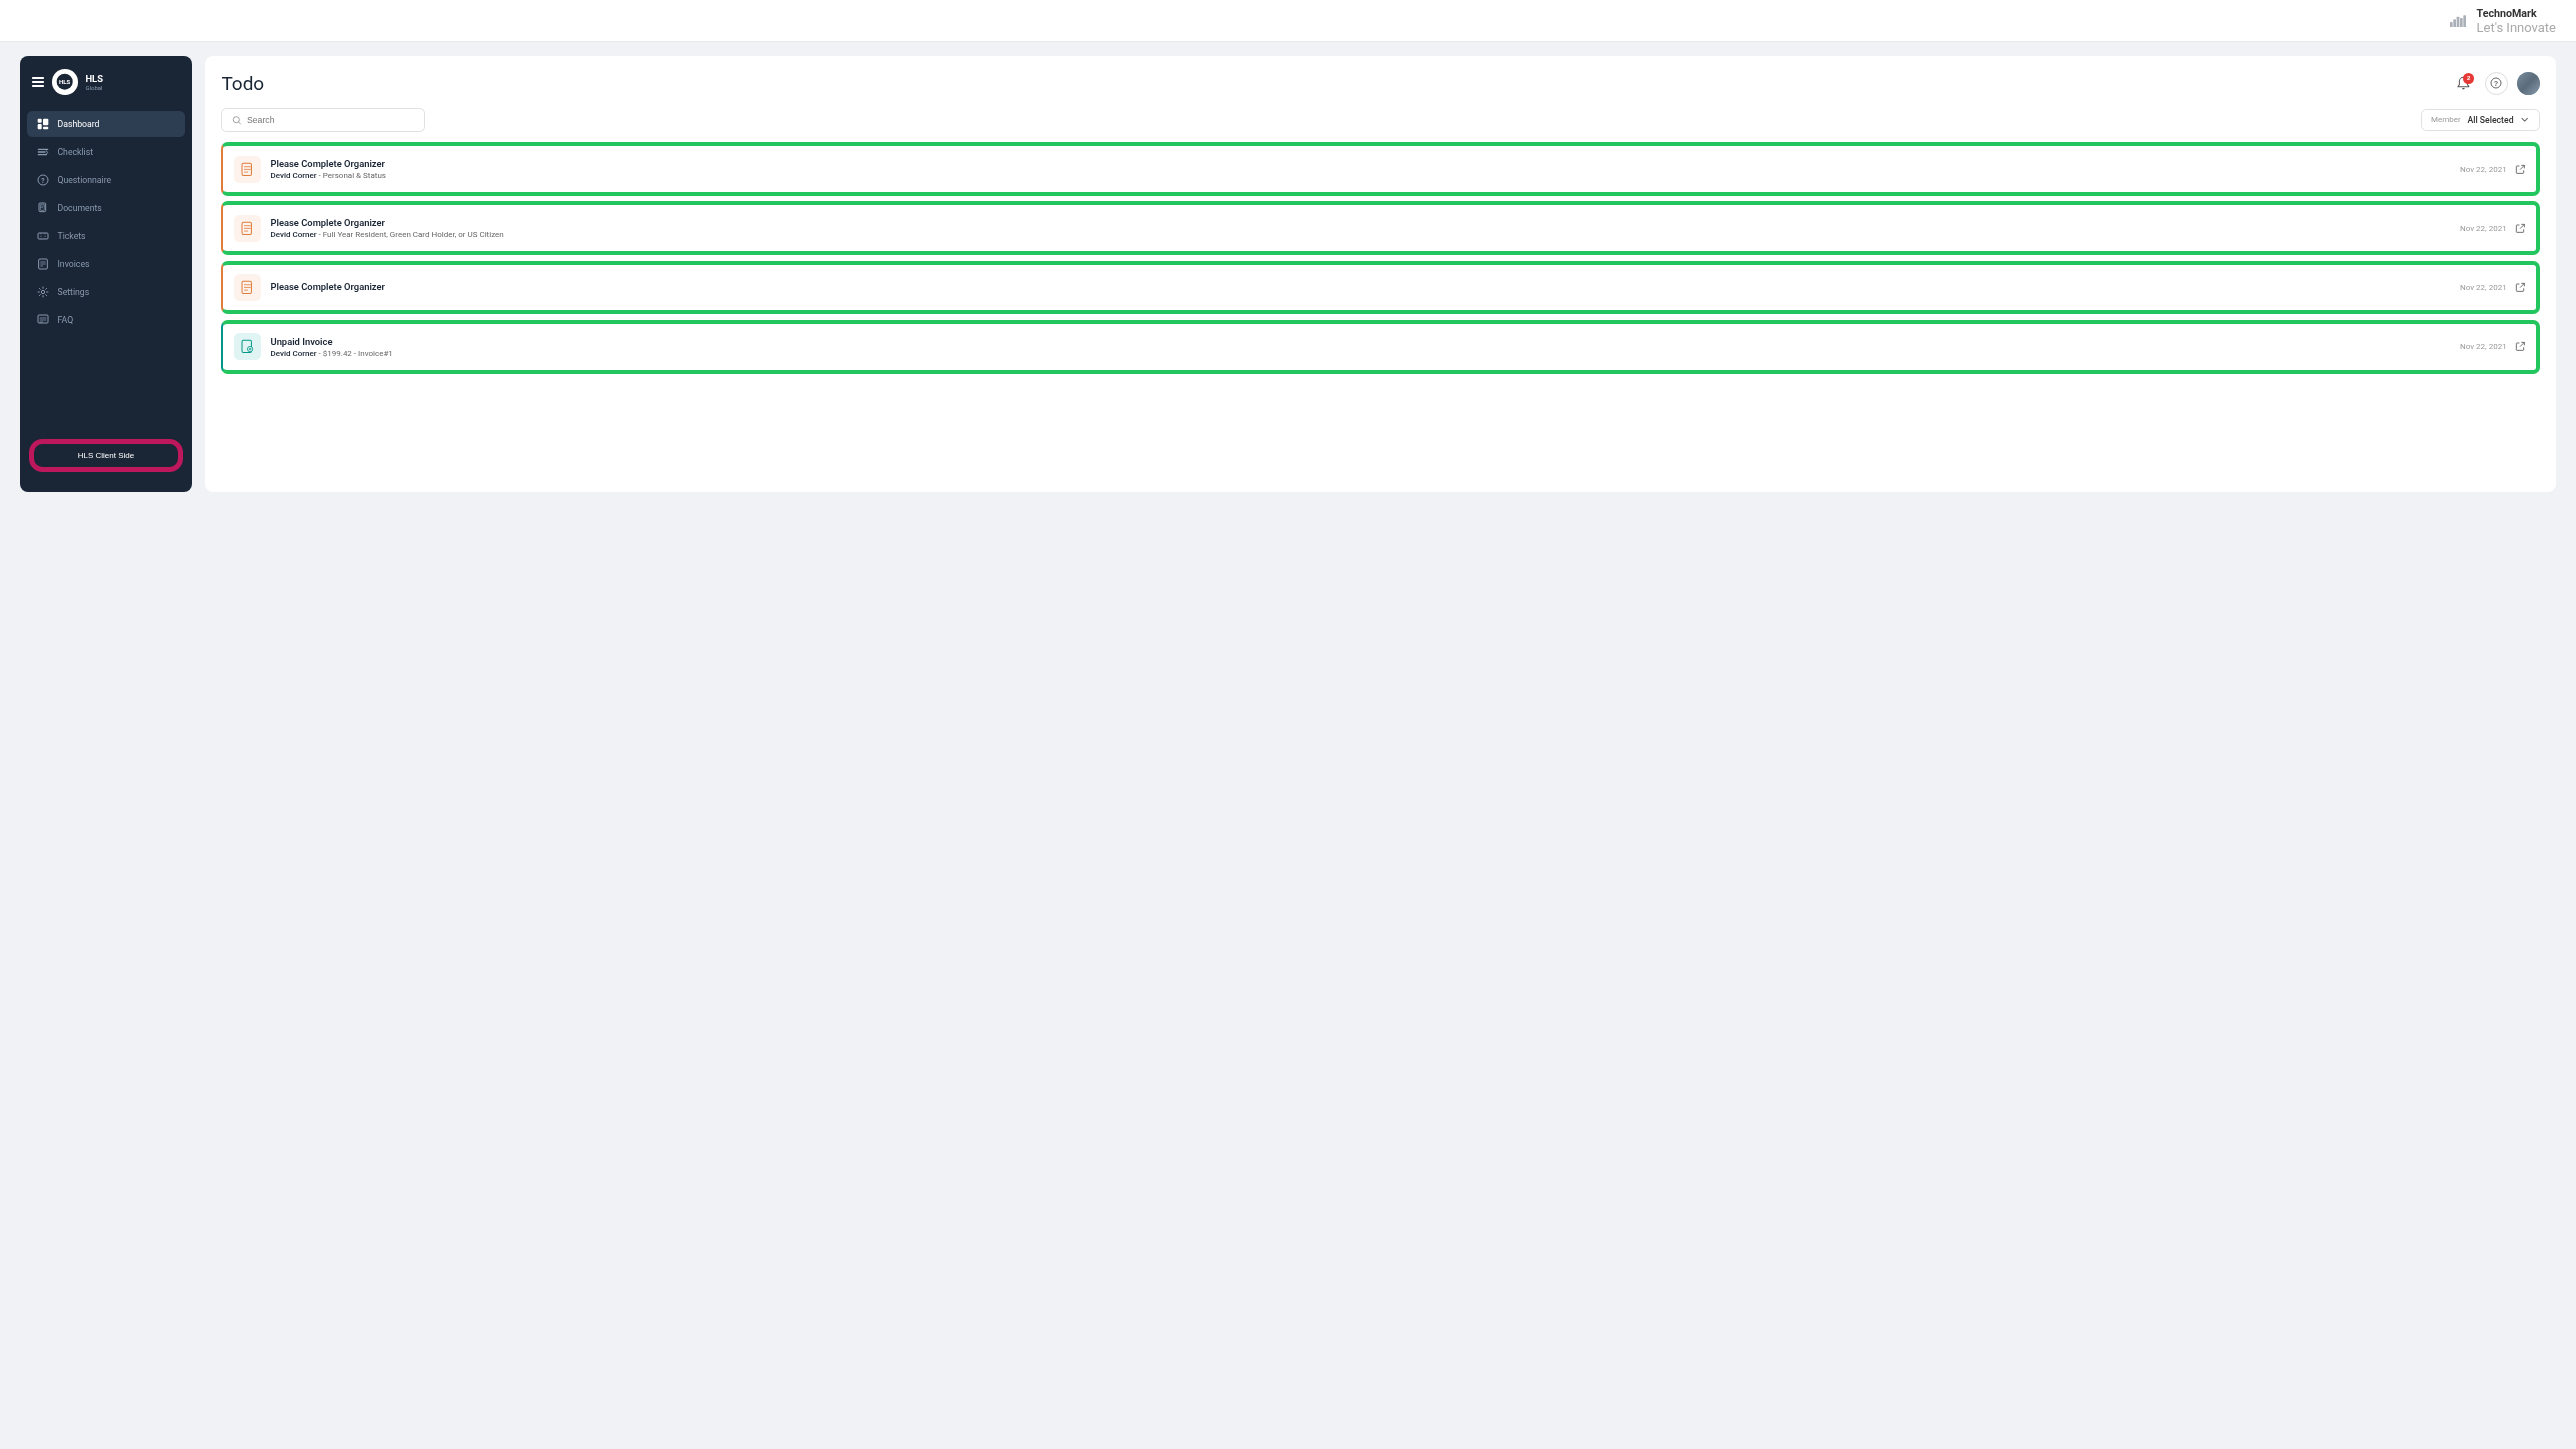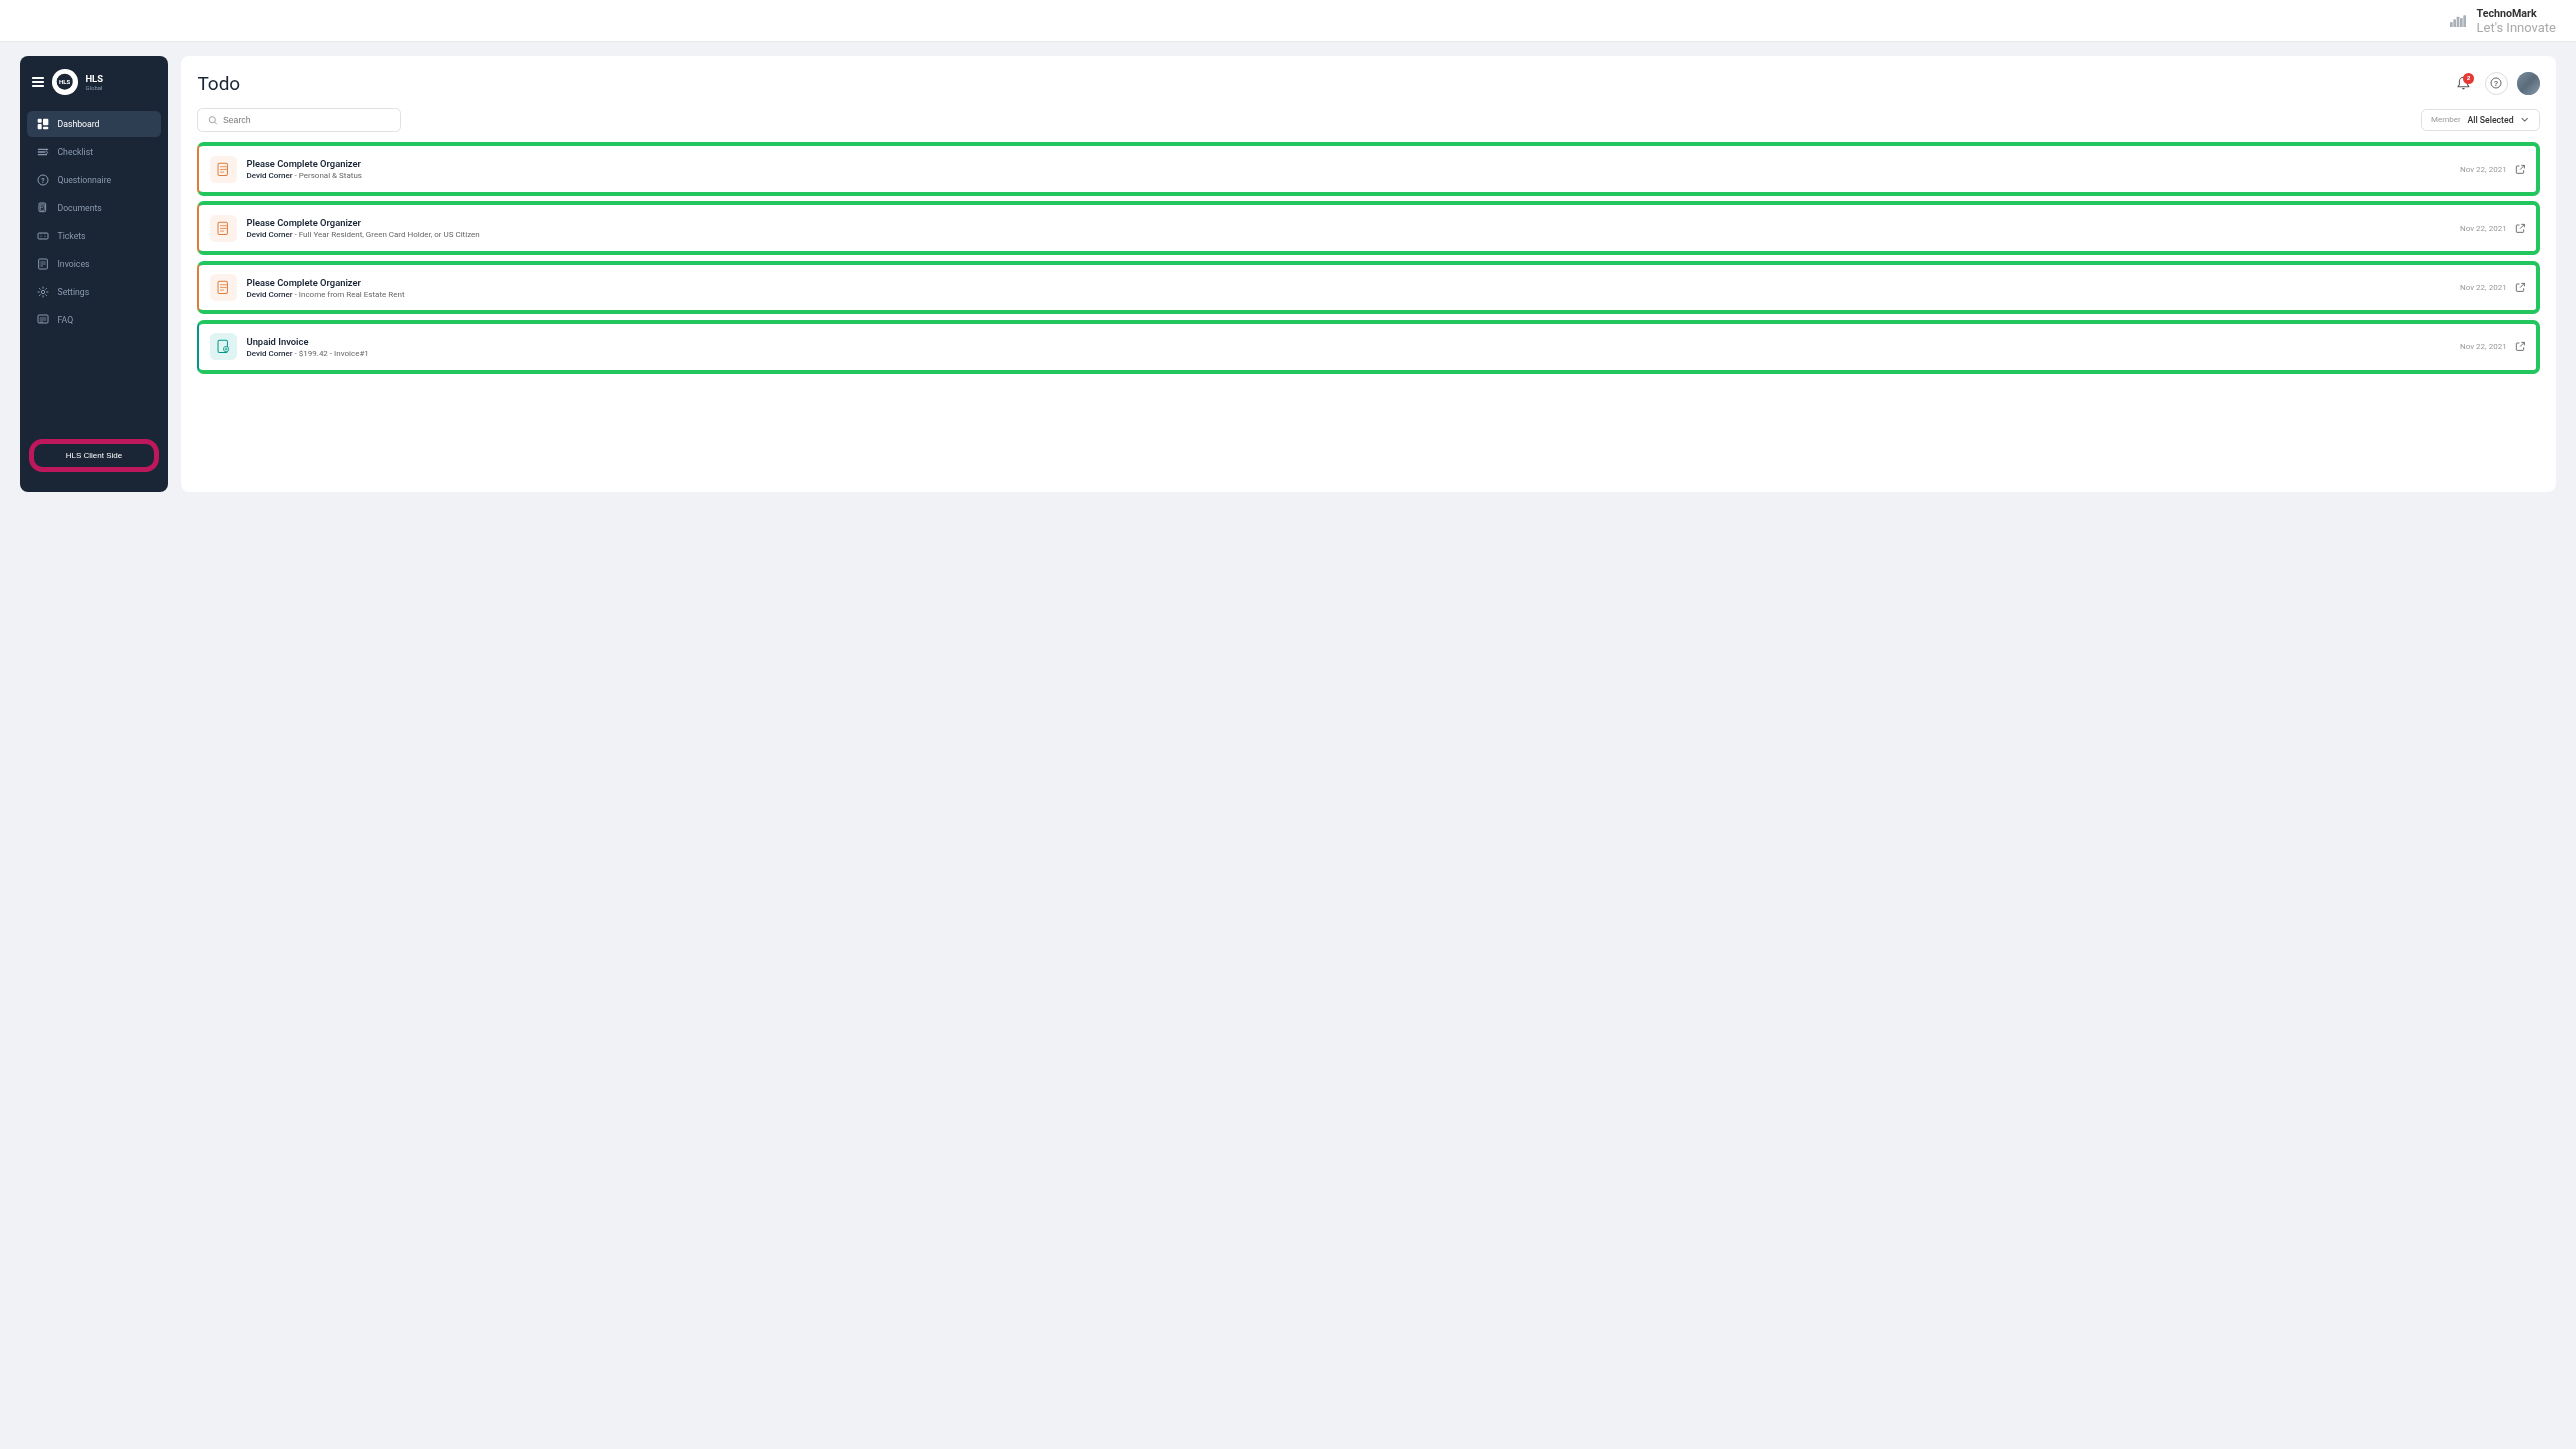--- a/index.html
+++ b/index.html
@@ -35,21 +35,21 @@
     .app-container {
       display: flex;
       flex: 1;
       padding: 13.4px 20px;
       gap: 13.4px;
       align-items: flex-start;
     }
 
     
     .sidebar {
-      width: 148px;
+      width: 172px;
       background: #1a2535;
       border-radius: 8px;
       padding: 13.4px 0;
       display: flex;
       flex-direction: column;
       min-height: 436px;
       flex-shrink: 0;
     }
     .sidebar-header {
       display: flex;
@@ -597,25 +597,20 @@
         <div class="todo-icon-wrap">
           <svg width="14.8" height="14.8" viewBox="0 0 22 22" fill="none">
             <rect x="3" y="2" width="14" height="18" rx="2" stroke="#e07b39" stroke-width="1.5"></rect>
             <line x1="6" y1="7" x2="16" y2="7" stroke="#e07b39" stroke-width="1.2"></line>
             <line x1="6" y1="11" x2="16" y2="11" stroke="#e07b39" stroke-width="1.2"></line>
             <line x1="6" y1="15" x2="12" y2="15" stroke="#e07b39" stroke-width="1.2"></line>
           </svg>
         </div>
         <div class="todo-body">
           <div class="todo-title">Please Complete Organizer</div>
-          <div class="todo-subtitle">
-            <span class="name">Devid Corner</span>
-            <span> - </span>
-            <span>Income from Real Estate Rent</span>
-          </div>
         </div>
         <div class="todo-meta">
           <span class="todo-date">Nov 22, 2021</span>
           <button class="todo-link-btn">
             <svg width="10.7" height="10.7" viewBox="0 0 16 16" fill="none">
               <path d="M10 2h4v4M14 2L8 8M6 3H3a1 1 0 00-1 1v9a1 1 0 001 1h9a1 1 0 001-1v-3" stroke="#666" stroke-width="1.4" stroke-linecap="round" stroke-linejoin="round"></path>
             </svg>
           </button>
         </div>
       </div>

